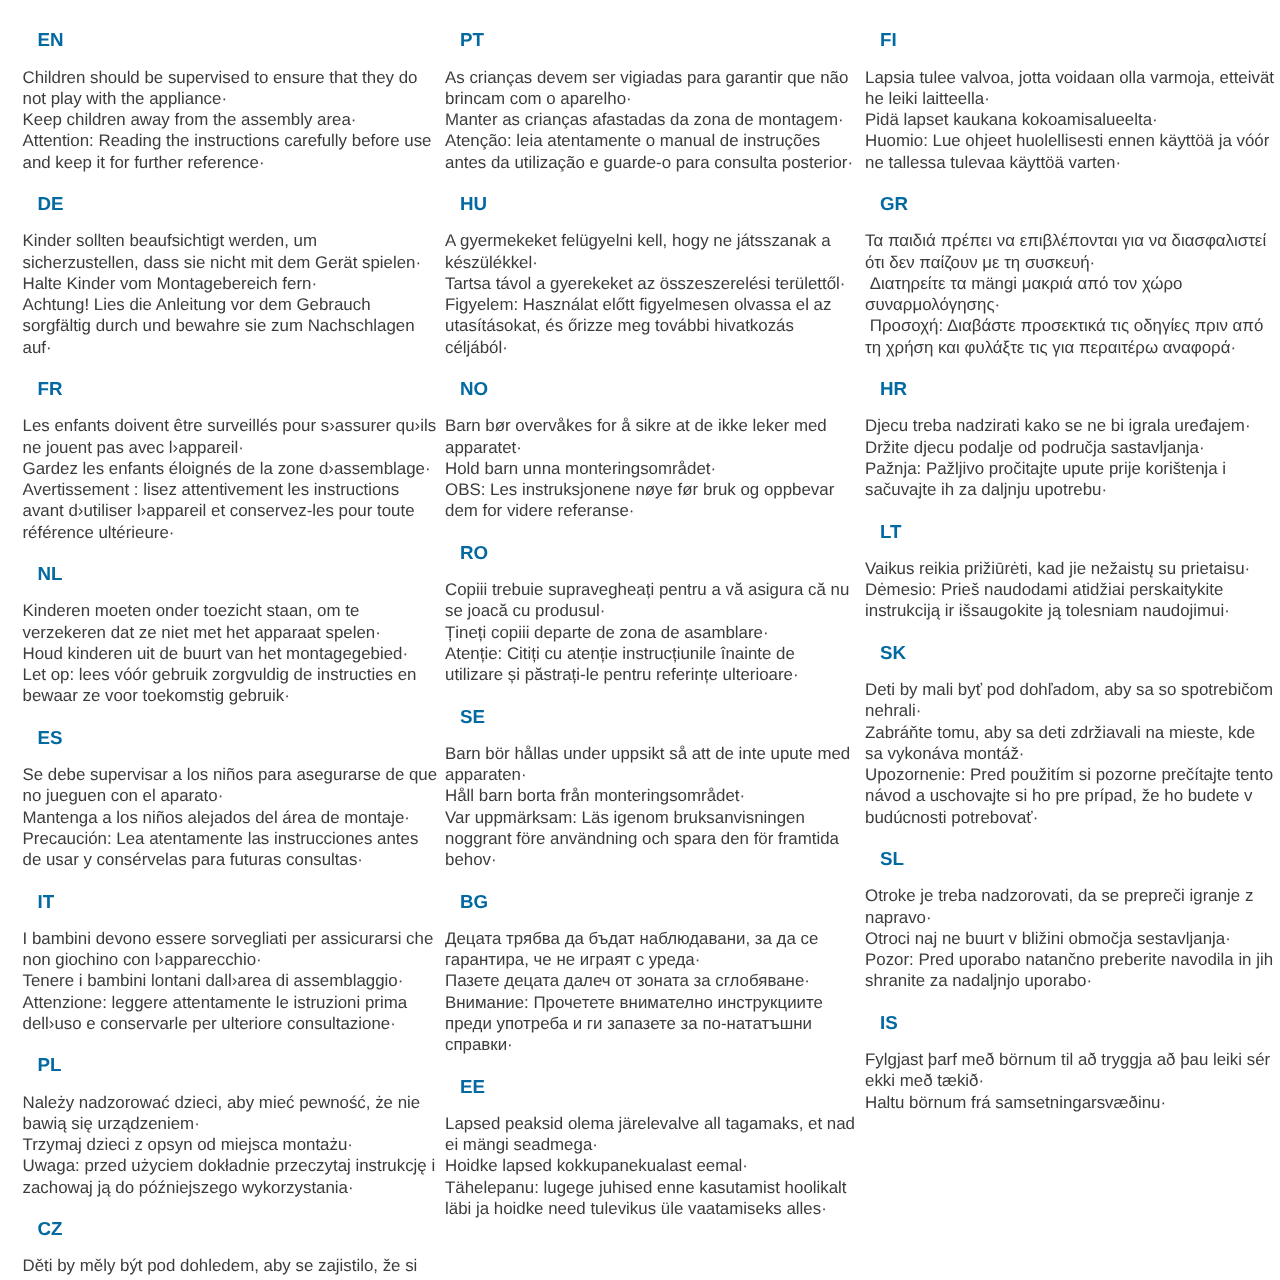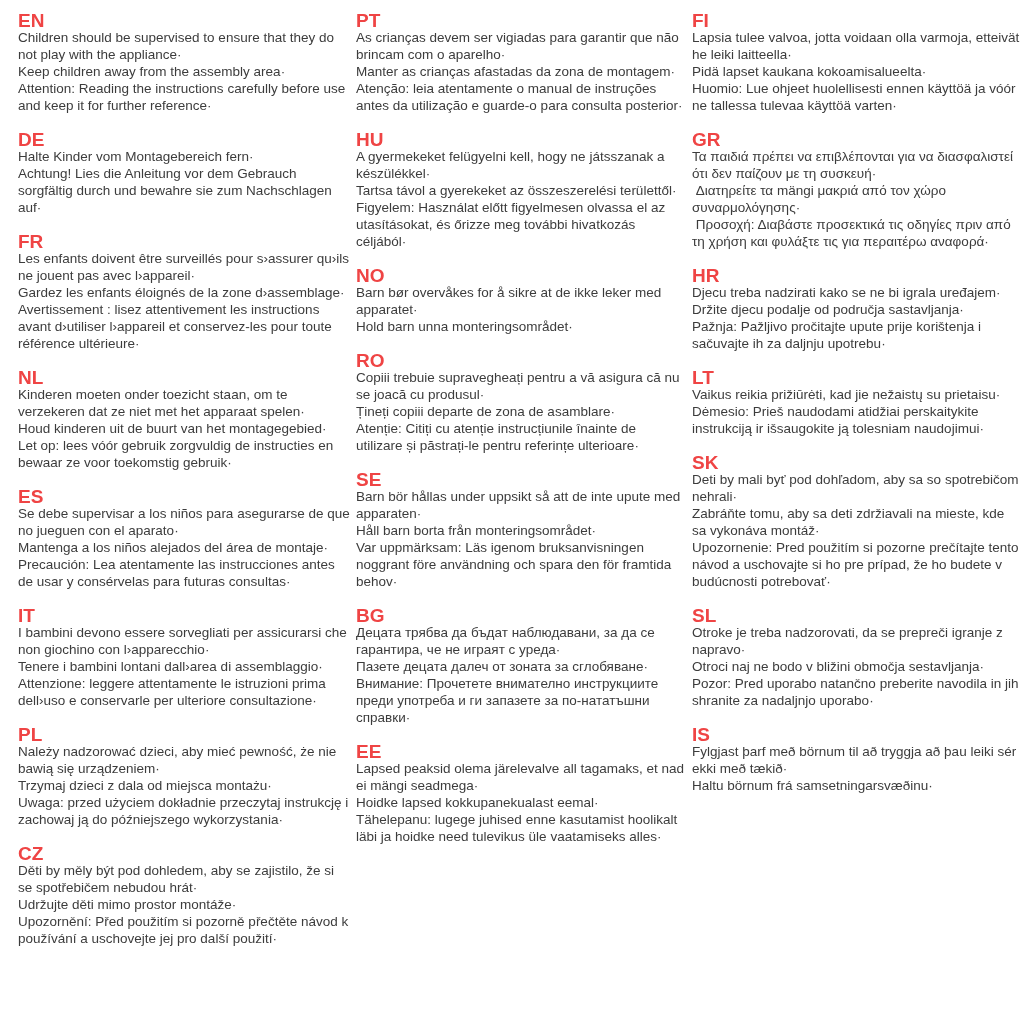--- a/index.html
+++ b/index.html
@@ -18,25 +18,25 @@
     height: 1024px;
     padding: 12px 4px 0 18px;
     display: grid;
     grid-template-columns: 332px 330px 328px;
     column-gap: 6px;
     background: #ffffff;
   }
   .col { min-width: 0; }
   section.lang { margin: 0 0 17px 0; }
   h2.code {
-    margin: 0;
-    font-size: 19px;
+    margin: 12px;
+    font-size: 15px;
     line-height: 17px;
     font-weight: bold;
-    color: #ef4444;
+    color: #0369a1;
   }
   p.line {
     margin: 0;
     font-size: 13.5px;
     line-height: 17px;
     white-space: pre-wrap;
     color: #3c3c3c;
   }
 </style>
 </head>
@@ -45,20 +45,21 @@
 <div class="page">
   <div class="col">
       <section class="lang">
         <h2 class="code">EN</h2>
         <p class="line">Children should be supervised to ensure that they do not play with the appliance·</p>
         <p class="line">Keep children away from the assembly area·</p>
         <p class="line">Attention: Reading the instructions carefully before use and keep it for further reference·</p>
       </section>
       <section class="lang">
         <h2 class="code">DE</h2>
+        <p class="line">Kinder sollten beaufsichtigt werden, um sicherzustellen, dass sie nicht mit dem Gerät spielen·</p>
         <p class="line">Halte Kinder vom Montagebereich fern·</p>
         <p class="line">Achtung! Lies die Anleitung vor dem Gebrauch sorgfältig durch und bewahre sie zum Nachschlagen auf·</p>
       </section>
       <section class="lang">
         <h2 class="code">FR</h2>
         <p class="line">Les enfants doivent être surveillés pour s›assurer qu›ils ne jouent pas avec l›appareil·</p>
         <p class="line">Gardez les enfants éloignés de la zone d›assemblage·</p>
         <p class="line">Avertissement : lisez attentivement les instructions avant d›utiliser l›appareil et conservez-les pour toute référence ultérieure·</p>
       </section>
       <section class="lang">
@@ -75,21 +76,21 @@
       </section>
       <section class="lang">
         <h2 class="code">IT</h2>
         <p class="line">I bambini devono essere sorvegliati per assicurarsi che non giochino con l›apparecchio·</p>
         <p class="line">Tenere i bambini lontani dall›area di assemblaggio·</p>
         <p class="line">Attenzione: leggere attentamente le istruzioni prima dell›uso e conservarle per ulteriore consultazione·</p>
       </section>
       <section class="lang">
         <h2 class="code">PL</h2>
         <p class="line">Należy nadzorować dzieci, aby mieć pewność, że nie bawią się urządzeniem·</p>
-        <p class="line">Trzymaj dzieci z dala od miejsca montażu·</p>
+        <p class="line">Trzymaj dzieci z opsyn od miejsca montażu·</p>
         <p class="line">Uwaga: przed użyciem dokładnie przeczytaj instrukcję i zachowaj ją do późniejszego wykorzystania·</p>
       </section>
       <section class="lang">
         <h2 class="code">CZ</h2>
         <p class="line">Děti by měly být pod dohledem, aby se zajistilo, že si se spotřebičem nebudou hrát·</p>
         <p class="line">Udržujte děti mimo prostor montáže·</p>
         <p class="line">Upozornění: Před použitím si pozorně přečtěte návod k používání a uschovejte jej pro další použití·</p>
       </section>
     </div>
   <div class="col">
@@ -102,20 +103,21 @@
       <section class="lang">
         <h2 class="code">HU</h2>
         <p class="line">A gyermekeket felügyelni kell, hogy ne játsszanak a készülékkel·</p>
         <p class="line">Tartsa távol a gyerekeket az összeszerelési területtől·</p>
         <p class="line">Figyelem: Használat előtt figyelmesen olvassa el az utasításokat, és őrizze meg további hivatkozás céljából·</p>
       </section>
       <section class="lang">
         <h2 class="code">NO</h2>
         <p class="line">Barn bør overvåkes for å sikre at de ikke leker med apparatet·</p>
         <p class="line">Hold barn unna monteringsområdet·</p>
+        <p class="line">OBS: Les instruksjonene nøye før bruk og oppbevar dem for videre referanse·</p>
       </section>
       <section class="lang">
         <h2 class="code">RO</h2>
         <p class="line">Copiii trebuie supravegheați pentru a vă asigura că nu se joacă cu produsul·</p>
         <p class="line">Țineți copiii departe de zona de asamblare·</p>
         <p class="line">Atenție: Citiți cu atenție instrucțiunile înainte de utilizare și păstrați-le pentru referințe ulterioare·</p>
       </section>
       <section class="lang">
         <h2 class="code">SE</h2>
         <p class="line">Barn bör hållas under uppsikt så att de inte upute med apparaten·</p>
@@ -161,21 +163,21 @@
       </section>
       <section class="lang">
         <h2 class="code">SK</h2>
         <p class="line">Deti by mali byť pod dohľadom, aby sa so spotrebičom nehrali·</p>
         <p class="line">Zabráňte tomu, aby sa deti zdržiavali na mieste, kde sa vykonáva montáž·</p>
         <p class="line">Upozornenie: Pred použitím si pozorne prečítajte tento návod a uschovajte si ho pre prípad, že ho budete v budúcnosti potrebovať·</p>
       </section>
       <section class="lang">
         <h2 class="code">SL</h2>
         <p class="line">Otroke je treba nadzorovati, da se prepreči igranje z napravo·</p>
-        <p class="line">Otroci naj ne bodo v bližini območja sestavljanja·</p>
+        <p class="line">Otroci naj ne buurt v bližini območja sestavljanja·</p>
         <p class="line">Pozor: Pred uporabo natančno preberite navodila in jih shranite za nadaljnjo uporabo·</p>
       </section>
       <section class="lang">
         <h2 class="code">IS</h2>
         <p class="line">Fylgjast þarf með börnum til að tryggja að þau leiki sér ekki með tækið·</p>
         <p class="line">Haltu börnum frá samsetningarsvæðinu·</p>
       </section>
     </div>
 </div>
 

